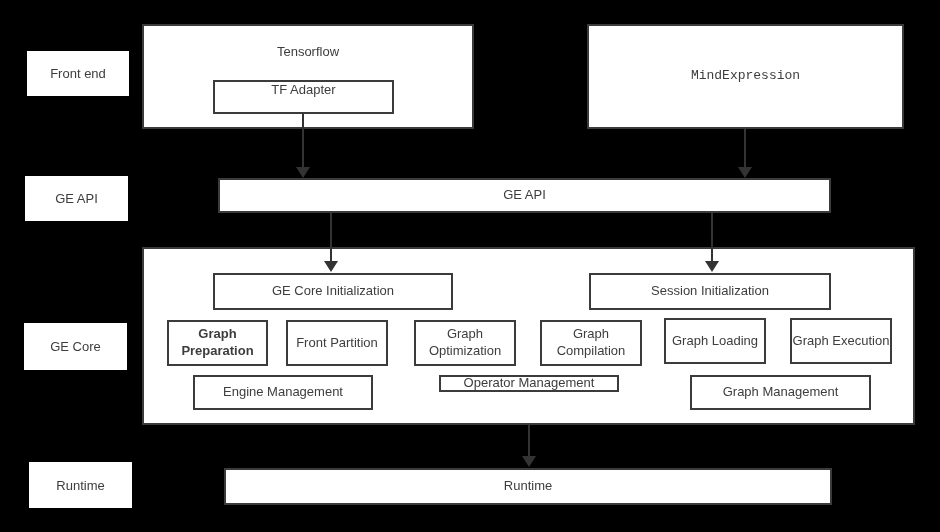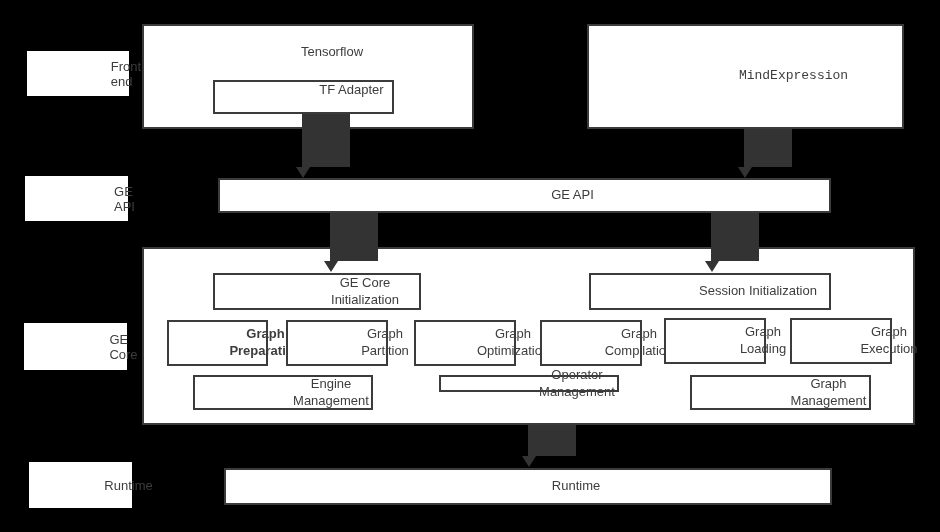--- a/index.html
+++ b/index.html
@@ -9,21 +9,21 @@
   }
   body {
     width: 940px;
     height: 532px;
     position: relative;
     overflow: hidden;
     font-family: "Liberation Sans", "DejaVu Sans", sans-serif;
     color: #3d3d3d;
     font-size: 13px;
   }
-  * { box-sizing: border-box; padding-left: 48px; }
+  * { box-sizing: border-box; }
 
   
   .row-label {
     position: absolute;
     background: #ffffff;
     display: flex;
     align-items: center;
     justify-content: center;
   }
 
@@ -67,21 +67,21 @@
   .inner {
     position: absolute;
     background: #ffffff;
     border: 2px solid #3b3b3b;
     display: flex;
     align-items: center;
     justify-content: center;
     text-align: center;
     line-height: 1.3;
   }
-  .core-init     { left: 69px;  top: 24px;  width: 208px; height: 37px; }
+  .core-init     { left: 69px;  top: 24px;  width: 240px; height: 37px; }
   .session-init  { left: 445px; top: 24px;  width: 242px; height: 37px; }
   .stage-0 { left: 23px;  top: 71px; width: 101px; height: 46px; font-weight: bold; }
   .stage-1 { left: 142px; top: 71px; width: 102px; height: 46px; }
   .stage-2 { left: 270px; top: 71px; width: 102px; height: 46px; }
   .stage-3 { left: 396px; top: 71px; width: 102px; height: 46px; }
   .stage-4 { left: 520px; top: 69px; width: 102px; height: 46px; }
   .stage-5 { left: 646px; top: 69px; width: 102px; height: 46px; }
   .mgmt-0 { left: 49px;  top: 126px; width: 180px; height: 35px; }
   .mgmt-1 { left: 295px; top: 126px; width: 180px; height: 17px; }
   .mgmt-2 { left: 546px; top: 126px; width: 181px; height: 35px; }
@@ -151,21 +151,21 @@
     <span>GE Core Initialization</span>
   </div>
   <div class="inner session-init">
     <span>Session Initialization</span>
   </div>
 
   <div class="inner stage-0">
     <span>Graph Preparation</span>
   </div>
   <div class="inner stage-1">
-    <span>Graph Partition</span>
+    <span>Front Partition</span>
   </div>
   <div class="inner stage-2">
     <span>Graph Optimization</span>
   </div>
   <div class="inner stage-3">
     <span>Graph Compilation</span>
   </div>
   <div class="inner stage-4">
     <span>Graph Loading</span>
   </div>

